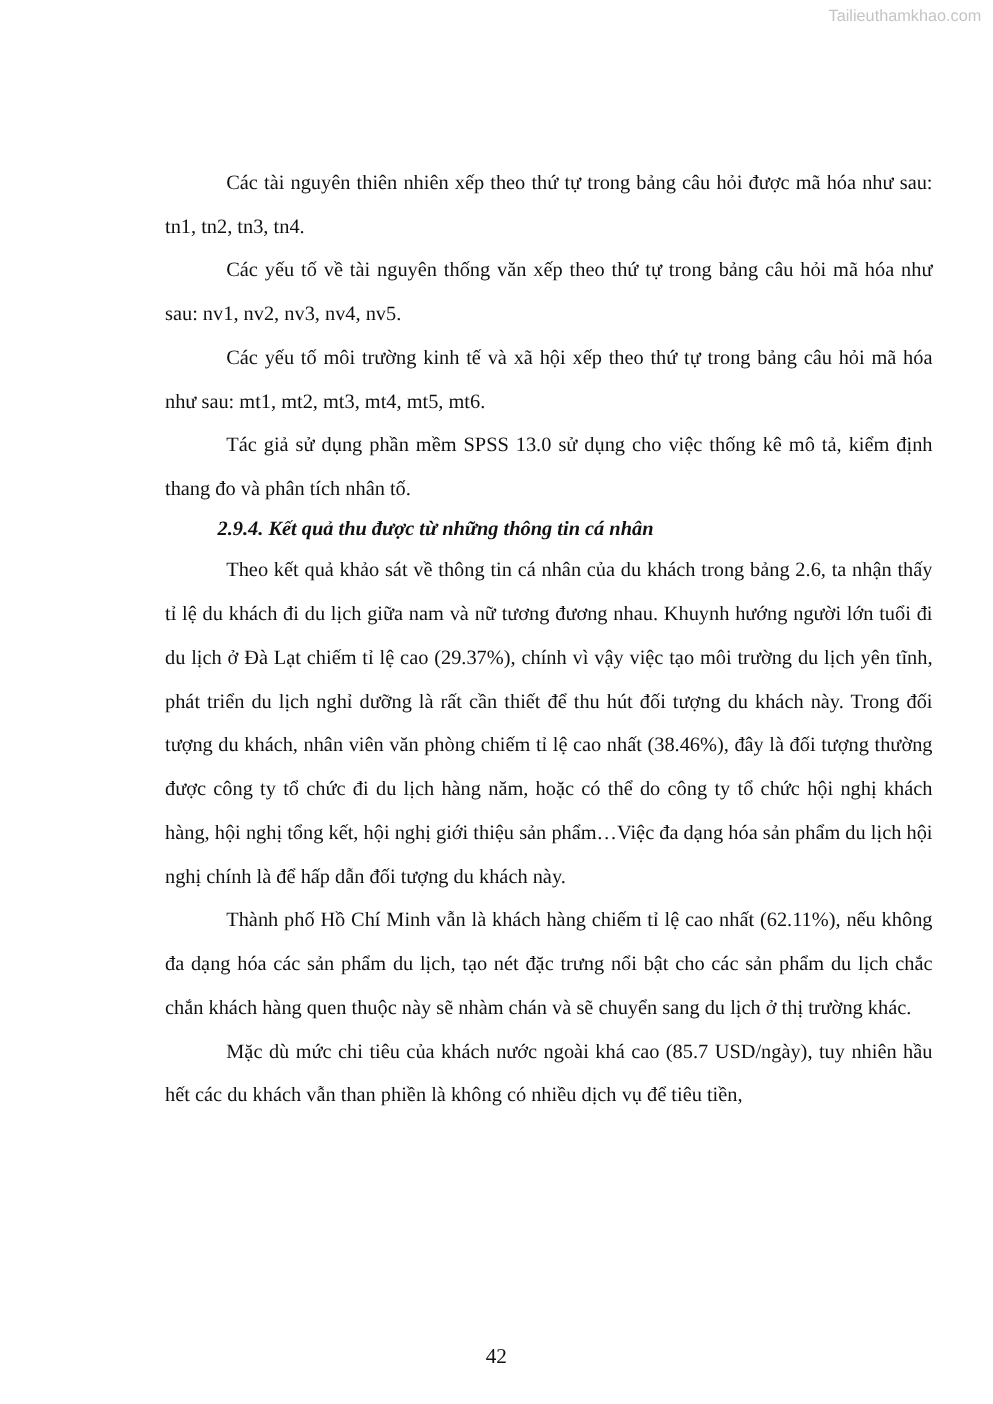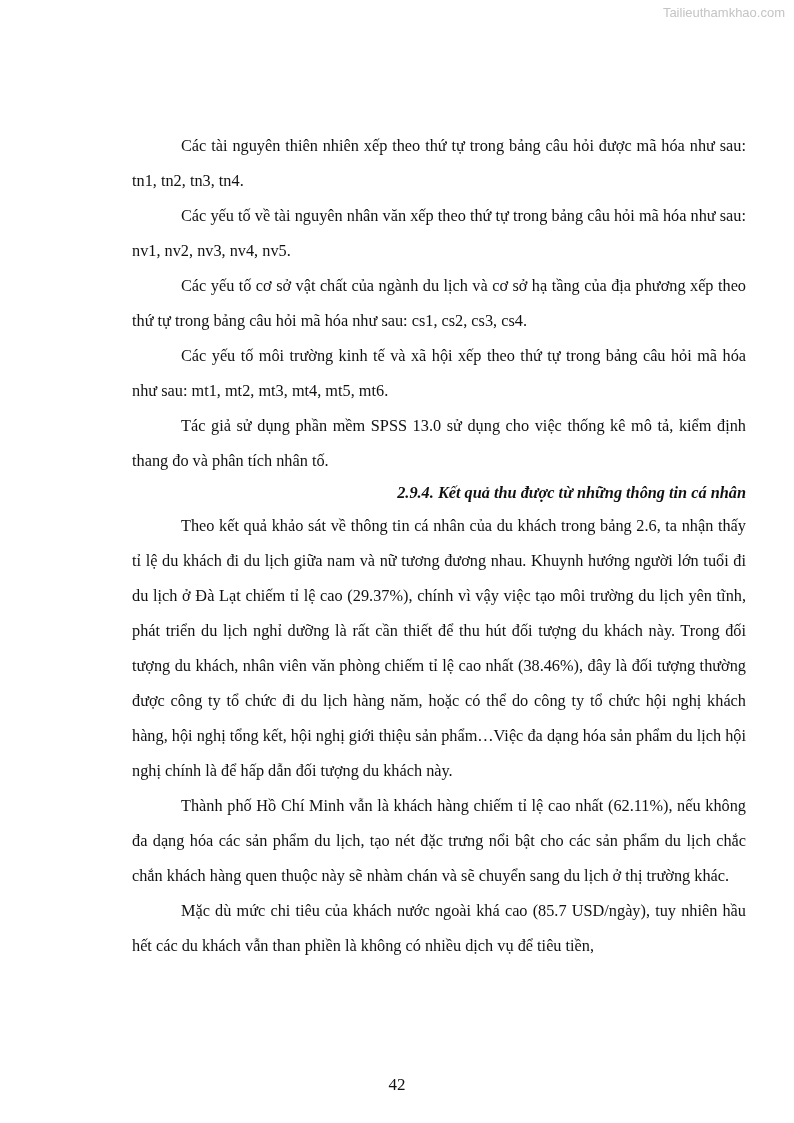--- a/index.html
+++ b/index.html
@@ -16,36 +16,35 @@
   .page {
     position: absolute; left: 132px; top: 128px; width: 614px;
   }
   .para {
     margin: 0; font-size: 16.3px; line-height: 35px;
     text-align: justify; text-indent: 49px;
   }
   .para.wide { text-indent: 49px; font-family: Liberation Serif, serif; }
   .heading {
     margin: 0; font-size: 16.3px; line-height: 29.8px;
-    font-weight: bold; font-style: italic; text-indent: 42px; text-align: right;
+    font-weight: bold; font-style: italic; text-indent: 42px;
   }
   .page-number {
     position: absolute; top: 1075px; left: 0; width: 794px; text-align: center;
     font-size: 17px; color: #111;
   }
 </style>
 </head>
 <body>
 
 <div class="watermark">Tailieuthamkhao.com</div>
 
 <div class="page">
   <p class="para">Các tài nguyên thiên nhiên xếp theo thứ tự trong bảng câu hỏi được mã hóa như sau: tn1, tn2, tn3, tn4.</p>
-  <p class="para">Các yếu tố về tài nguyên nhân văn xếp theo thứ tự trong bảng câu hỏi mã hóa như sau: nv1, nv2, nv3, nv4, nv5.</p>
-  <p class="para">Các yếu tố cơ sở vật chất của ngành du lịch và cơ sở hạ tầng của địa phương xếp theo thứ tự trong bảng câu hỏi mã hóa như sau: cs1, cs2, cs3, cs4.</p>
+  <p class="para">Các yếu tố về tài nguyên thống văn xếp theo thứ tự trong bảng câu hỏi mã hóa như sau: nv1, nv2, nv3, nv4, nv5.</p>
   <p class="para">Các yếu tố môi trường kinh tế và xã hội xếp theo thứ tự trong bảng câu hỏi mã hóa như sau: mt1, mt2, mt3, mt4, mt5, mt6.</p>
   <p class="para">Tác giả sử dụng phần mềm SPSS 13.0 sử dụng cho việc thống kê mô tả, kiểm định thang đo và phân tích nhân tố.</p>
   <p class="heading">2.9.4. Kết quả thu được từ những thông tin cá nhân</p>
   <p class="para wide">Theo kết quả khảo sát về thông tin cá nhân của du khách trong bảng 2.6, ta nhận thấy tỉ lệ du khách đi du lịch giữa nam và nữ tương đương nhau. Khuynh hướng người lớn tuổi đi du lịch ở Đà Lạt chiếm tỉ lệ cao (29.37%), chính vì vậy việc tạo môi trường du lịch yên tĩnh, phát triển du lịch nghỉ dưỡng là rất cần thiết để thu hút đối tượng du khách này. Trong đối tượng du khách, nhân viên văn phòng chiếm tỉ lệ cao nhất (38.46%), đây là đối tượng thường được công ty tổ chức đi du lịch hàng năm, hoặc có thể do công ty tổ chức hội nghị khách hàng, hội nghị tổng kết, hội nghị giới thiệu sản phẩm…Việc đa dạng hóa sản phẩm du lịch hội nghị chính là để hấp dẫn đối tượng du khách này.</p>
   <p class="para wide">Thành phố Hồ Chí Minh vẫn là khách hàng chiếm tỉ lệ cao nhất (62.11%), nếu không đa dạng hóa các sản phẩm du lịch, tạo nét đặc trưng nổi bật cho các sản phẩm du lịch chắc chắn khách hàng quen thuộc này sẽ nhàm chán và sẽ chuyển sang du lịch ở thị trường khác.</p>
   <p class="para wide">Mặc dù mức chi tiêu của khách nước ngoài khá cao (85.7 USD/ngày), tuy nhiên hầu hết các du khách vẫn than phiền là không có nhiều dịch vụ để tiêu tiền,</p>
 </div>
 
 <div class="page-number">42</div>
 

